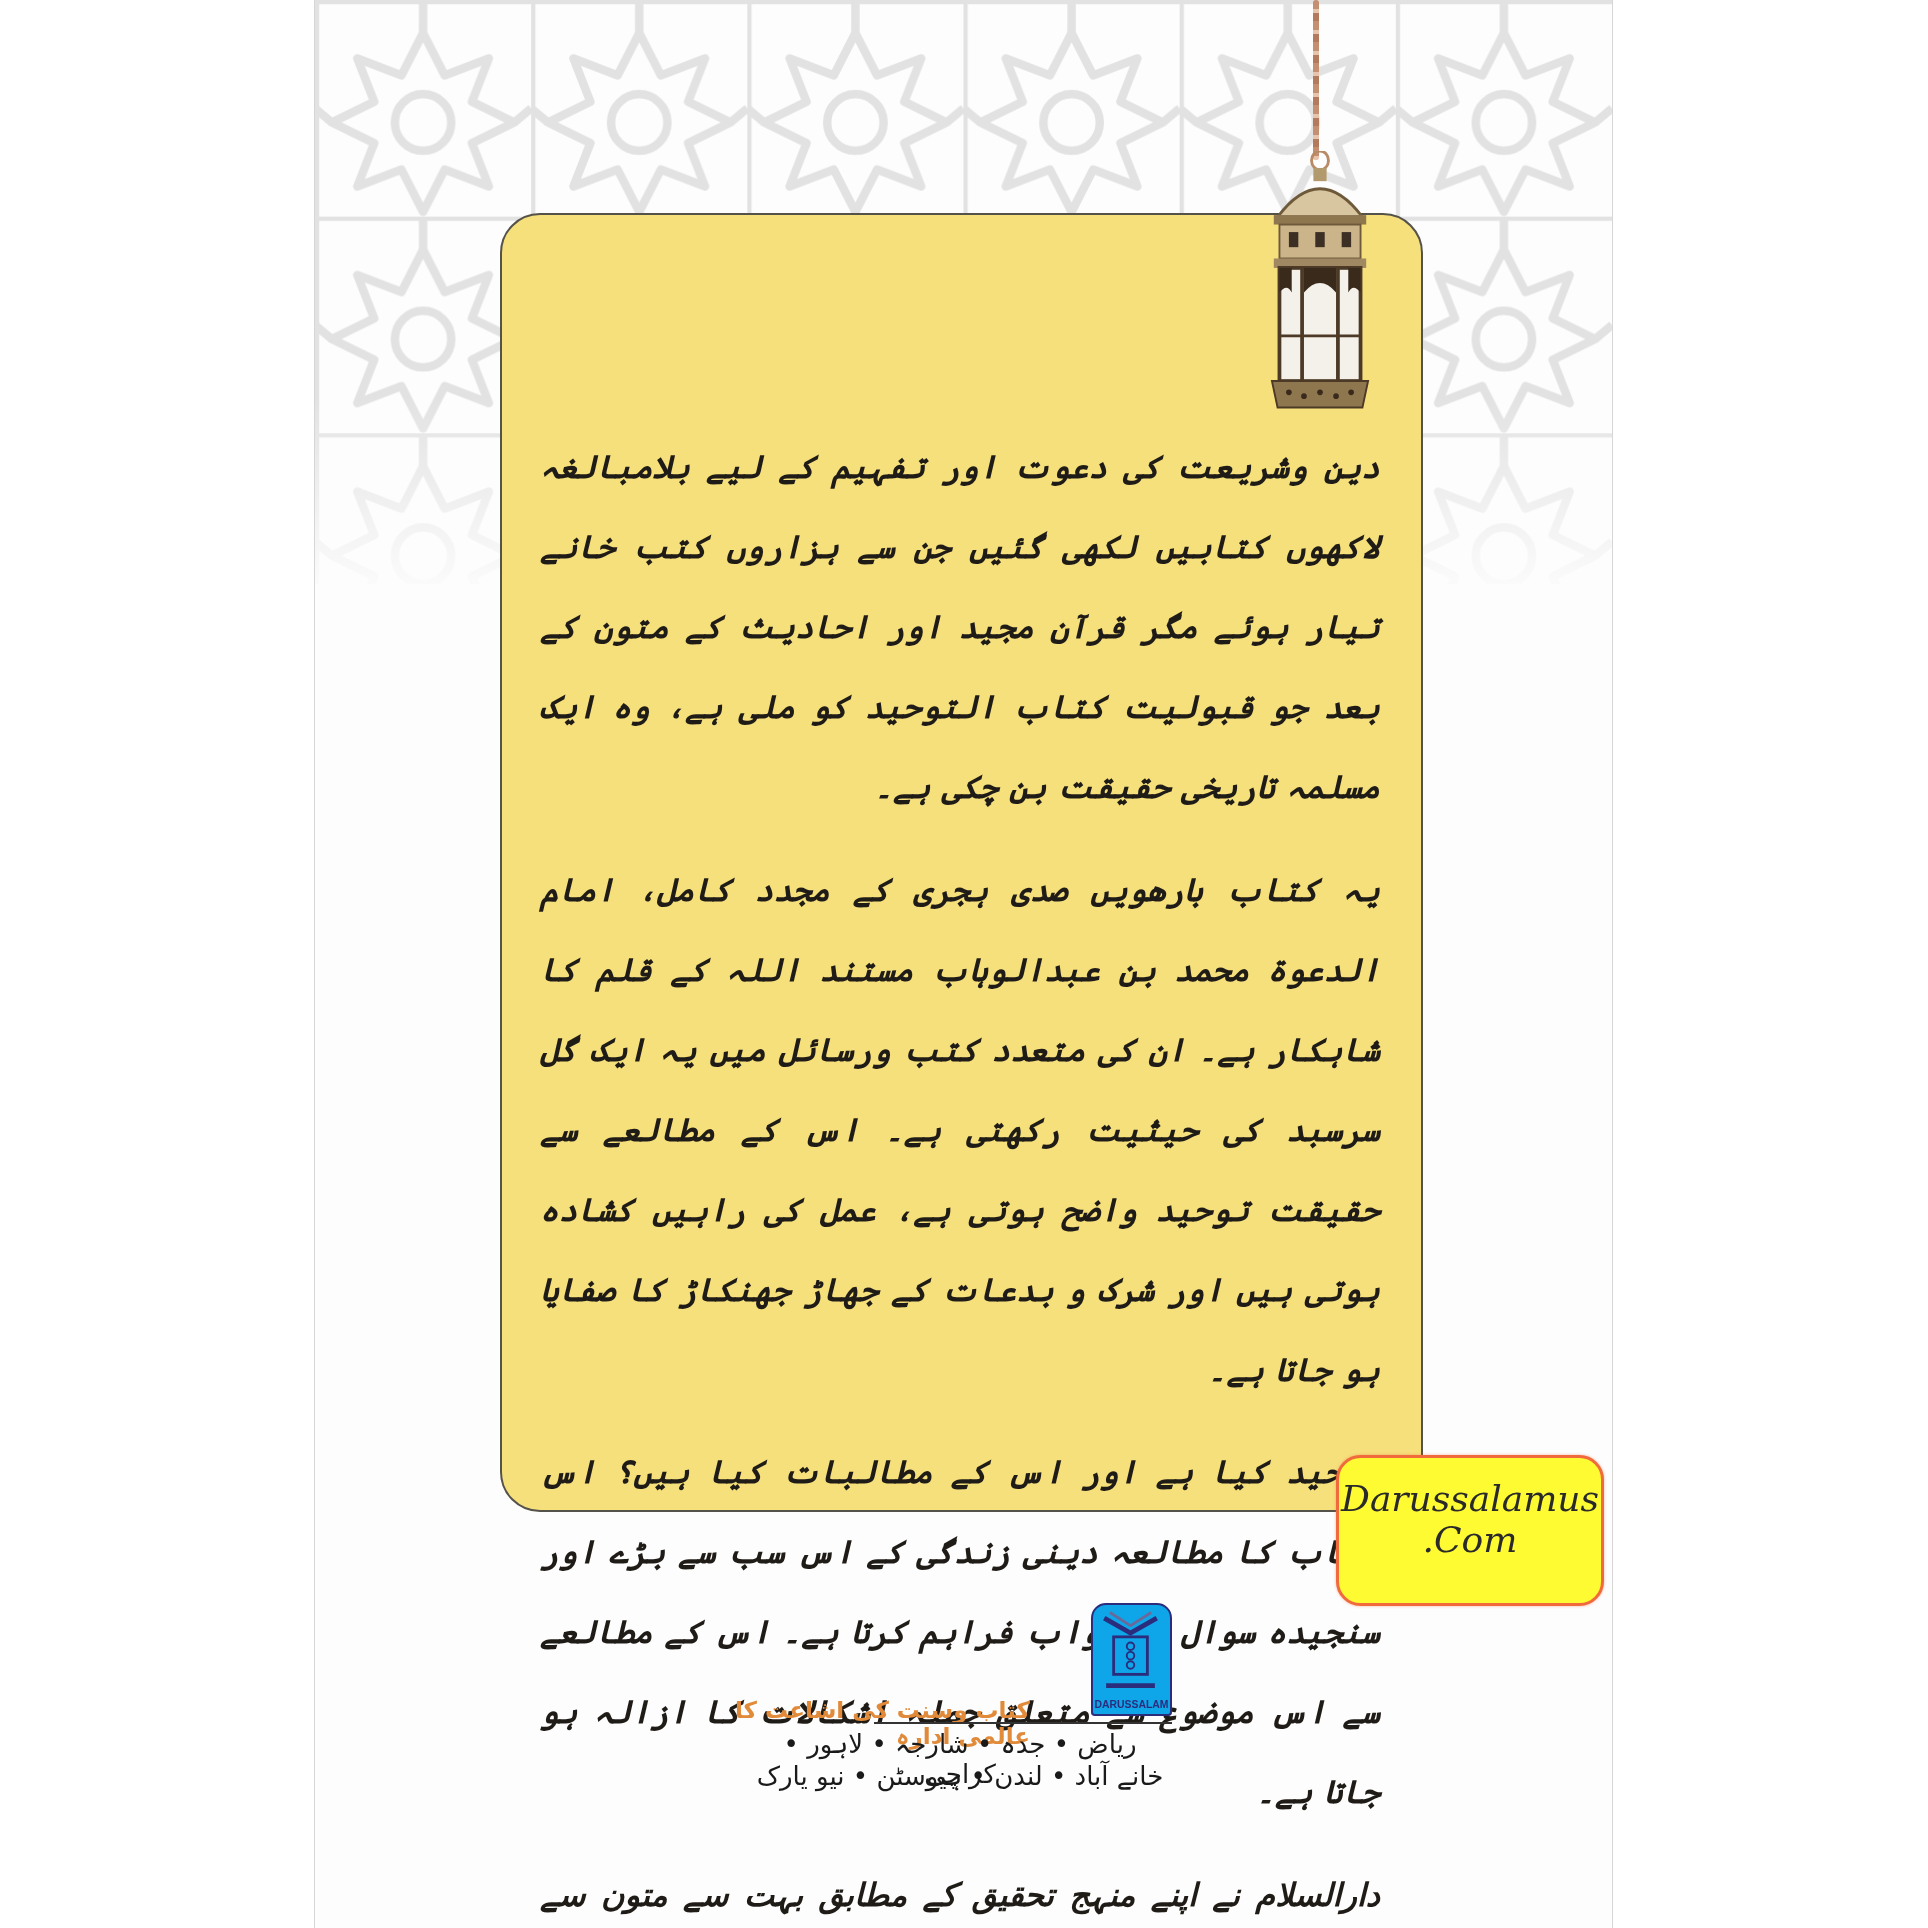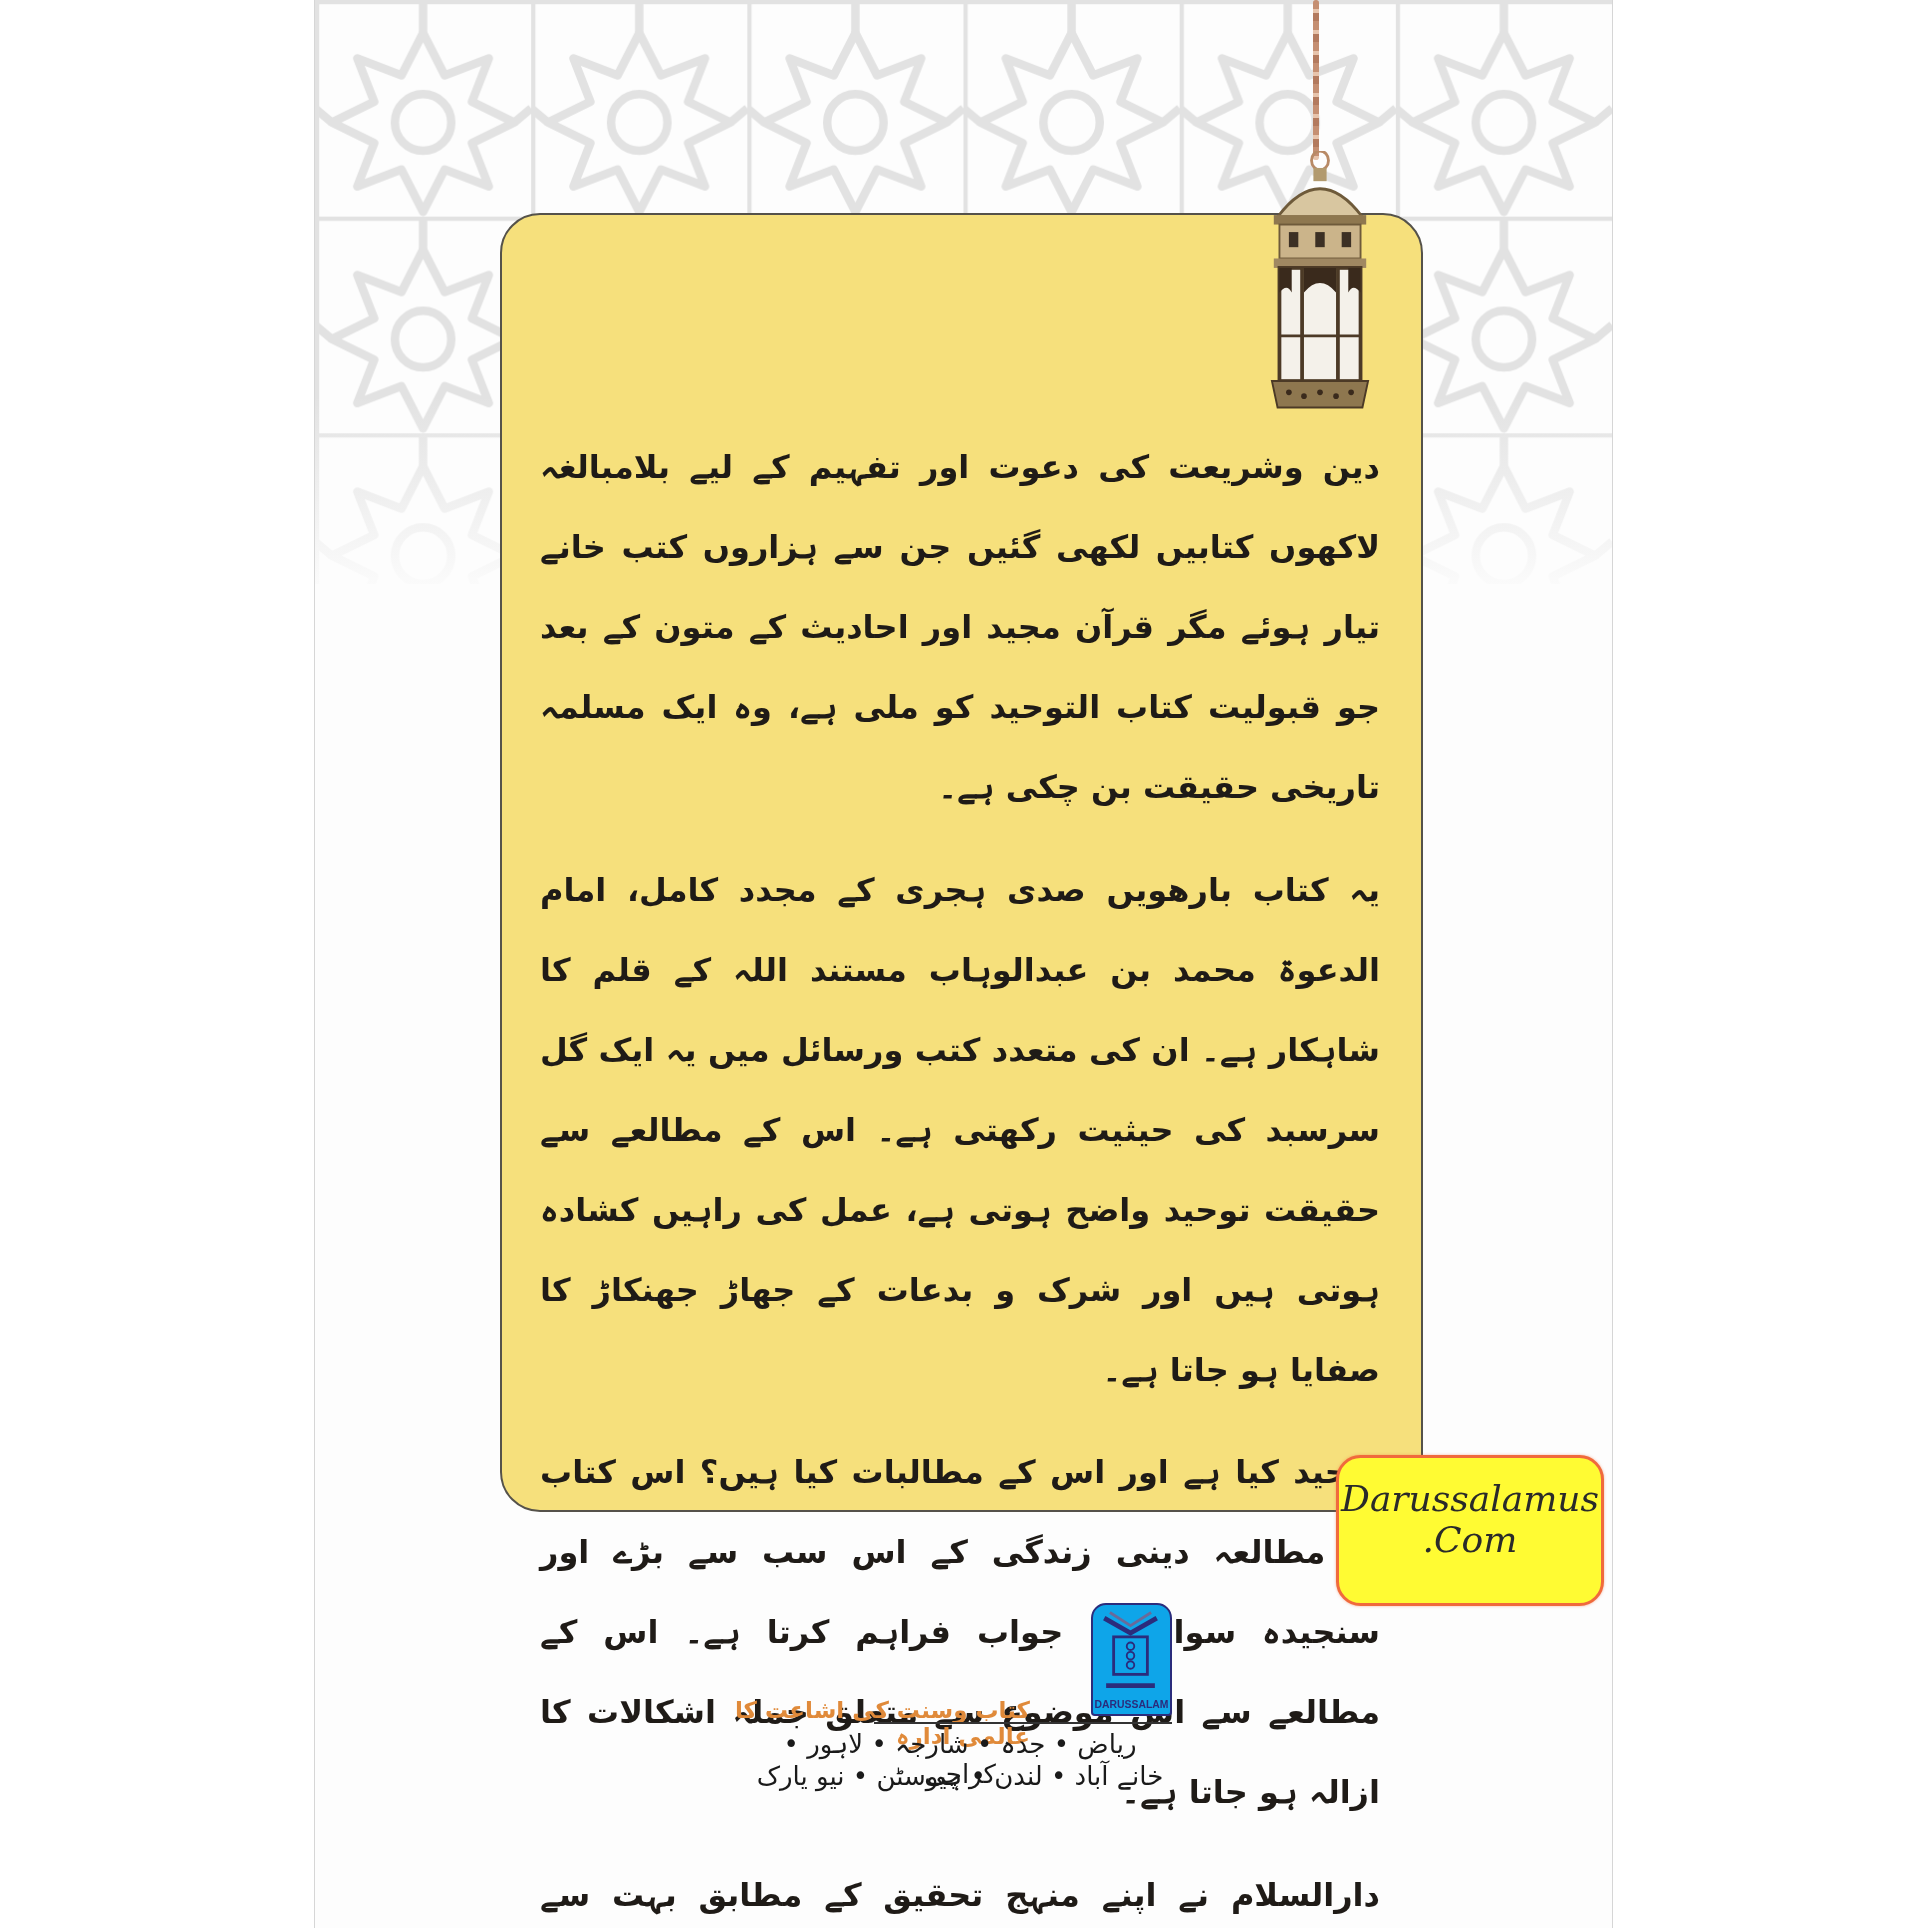--- a/index.html
+++ b/index.html
@@ -3,21 +3,21 @@
 <meta charset="utf-8">
 <style>
   html, body { margin:0; padding:0; }
   body { width:1928px; height:1928px; background:#ffffff; position:relative; overflow:hidden; font-family:"DejaVu Sans", sans-serif; }
   .page { position:absolute; left:314px; top:0; width:1299px; height:1928px; background:#fdfdfd; border-left:1.9px solid #d6d6d6; border-right:1.9px solid #d6d6d6; box-sizing:border-box; overflow:hidden; }
   .pattern { position:absolute; left:0; top:0; width:100%; height:584px; }
   .pattern-fade { position:absolute; left:0; top:395px; width:100%; height:207px; background:linear-gradient(to bottom, rgba(253,253,253,0), rgba(253,253,253,1)); }
   .card { position:absolute; left:185px; top:213px; width:923px; height:1299px; background:#f6e07c; border:2.8px solid #55524a; border-radius:40px; box-sizing:border-box; }
   .title { position:absolute; left:0; width:100%; top:26px; text-align:center; direction:rtl; font-family:"DejaVu Serif", serif; font-weight:bold; font-style:italic; font-size:111px; line-height:141px; color:#d81c2a; text-shadow:1.9px 2.8px 1.9px rgba(120,20,20,0.45); }
   .body-text { position:absolute; left:38px; right:41px; top:212px; direction:rtl; text-align:justify; font-family:"DejaVu Sans", sans-serif; font-weight:bold; font-size:32px; line-height:80px; color:#1f1b17; }
-  .para { margin:0 0 0 0; text-align-last:right; }
+  .para { margin:0 0 0 0; text-align-last:right;font-style:italic; }
   .para + .para { margin-top:22.6px; }
   .chain { position:absolute; left:998px; top:0; width:5.6px; height:160px; background:repeating-linear-gradient(to bottom, #c58f72 0 9.4px, #e7c4ac 9.4px 13px, #b37a5e 13px 21px); border-radius:2.8px; }
   .lantern { position:absolute; left:953px; top:151px; width:104px; height:264px; }
   .badge { position:absolute; left:1021px; top:1455px; width:268px; height:151px; background:#fffb33; border:3.8px solid #f06a3c; border-radius:24.5px; box-sizing:border-box; text-align:center; font-family:"DejaVu Serif", serif; font-style:italic; font-size:36px; line-height:41px; color:#2a2a2a; padding-top:20px; box-shadow:0 0 2.8px rgba(240,106,60,0.5); }
   .logo { position:absolute; left:433px; top:1603px; width:424px; height:188px; }
   .logo-wordmark { position:absolute; right:127px; top:0; width:301px; height:94px; text-align:right; direction:rtl; font-family:"DejaVu Serif", serif; font-weight:bold; font-size:70px; line-height:90px; color:#2b2c7c; }
   .logo-tagline { position:absolute; right:142px; top:94px; width:301px; text-align:right; direction:rtl; font-family:"DejaVu Sans", sans-serif; font-size:23px; color:#e08a3a; font-weight:bold; }
   .emblem { position:absolute; right:0; top:0; width:81px; height:113px; background:#0ea5e9; border:2.8px solid #2b2c7c; border-radius:15px 15px 3.8px 3.8px; box-sizing:border-box; }
   .emblem-label { position:absolute; bottom:3.8px; left:0; width:100%; text-align:center; font-family:"Liberation Sans", sans-serif; font-weight:bold; font-size:10.4px; color:#2b2c7c; }
   .logo-rule { position:absolute; left:0; top:119px; width:298px; margin-left:126px; height:1.9px; background:#333; }

